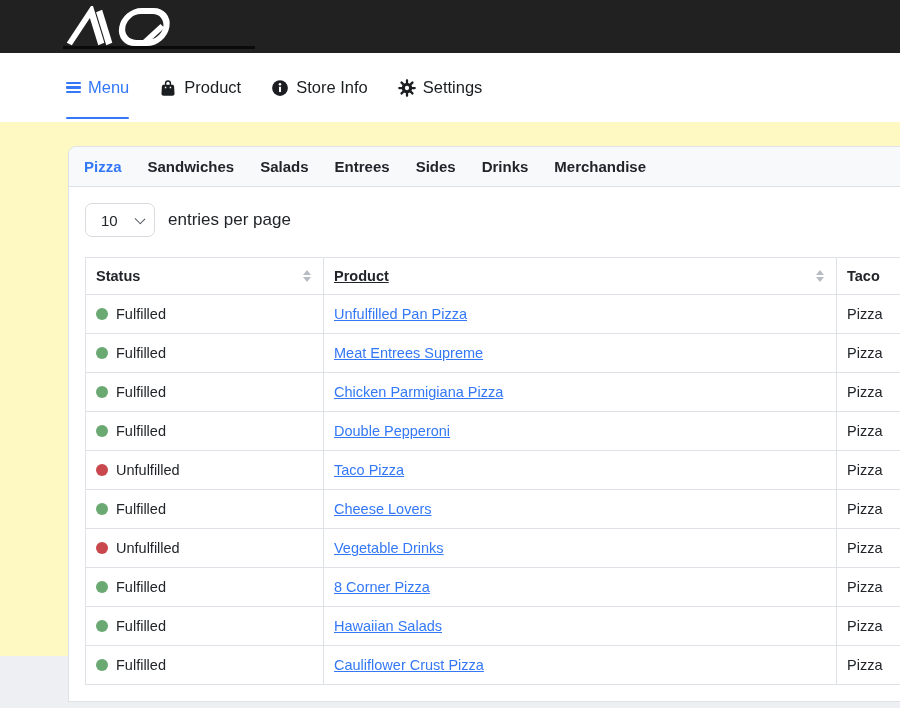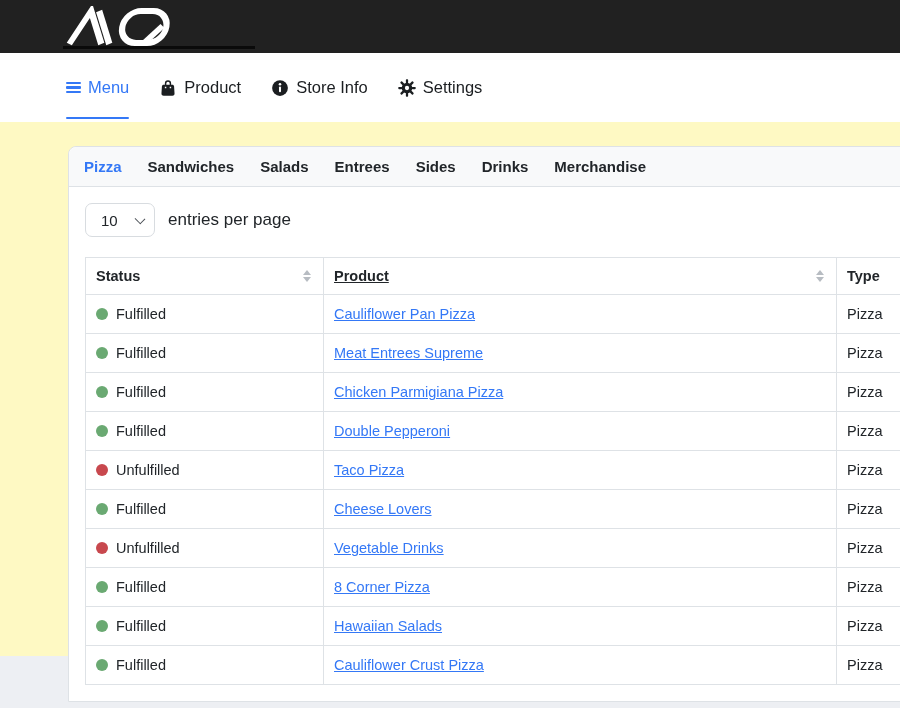--- a/index.html
+++ b/index.html
@@ -170,30 +170,30 @@
                 <span class="th-inner">
                   <span>Product</span>
                   <span class="sort-icon">
                       <span class="up"></span>
                       <span class="down"></span>
                     </span>
                 </span>
               </th>
               <th class="col-type sortable">
                 <span class="th-inner">
-                  <span>Type</span>
+                  <span>Taco</span>
 
                 </span>
               </th>
             </tr>
           </thead>
           <tbody>
             <tr>
               <td><span class="dot" style="background: rgb(106, 169, 114);"></span><span>Fulfilled</span></td>
-              <td><a class="product-link">Cauliflower Pan Pizza</a></td>
+              <td><a class="product-link">Unfulfilled Pan Pizza</a></td>
               <td>Pizza</td>
             </tr>
             <tr>
               <td><span class="dot" style="background: rgb(106, 169, 114);"></span><span>Fulfilled</span></td>
               <td><a class="product-link">Meat Entrees Supreme</a></td>
               <td>Pizza</td>
             </tr>
             <tr>
               <td><span class="dot" style="background: rgb(106, 169, 114);"></span><span>Fulfilled</span></td>
               <td><a class="product-link">Chicken Parmigiana Pizza</a></td>

